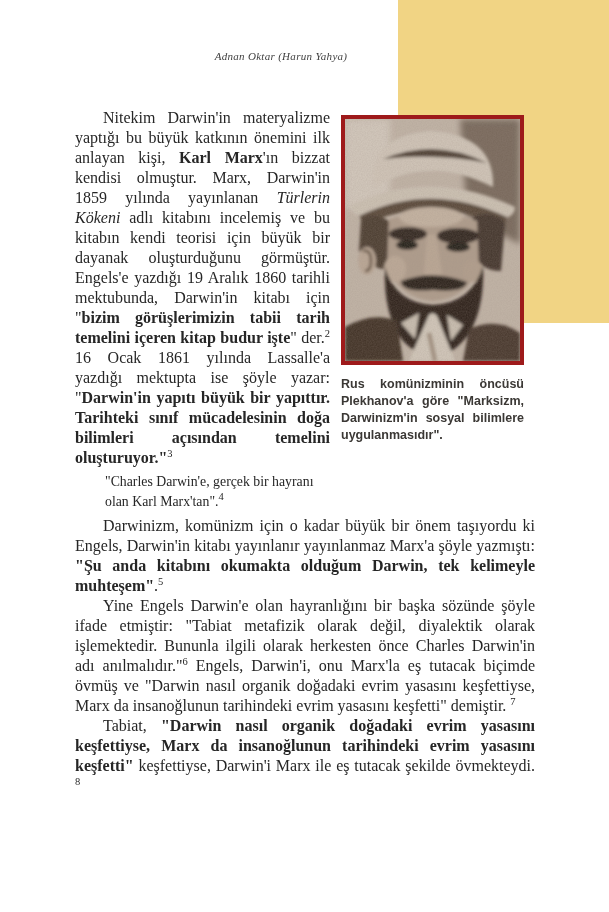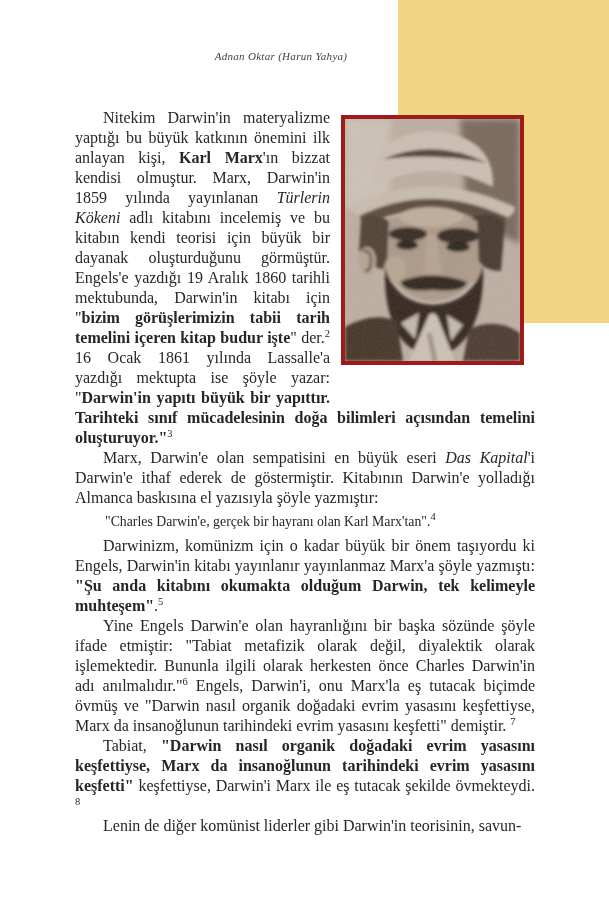--- a/index.html
+++ b/index.html
@@ -97,24 +97,23 @@
             <path d="M175,214 Q152,198 124,210 L118,242 L175,242 Z" fill="#43352a"></path>
             <path d="M64,242 L84,196 Q88,192 92,197 L110,242 Z" fill="#d8d1c4"></path>
             <path d="M84,214 L90,242" stroke="#a89a89" stroke-width="5" fill="none"></path>
             <path d="M56,204 L74,194 L70,220 Z" fill="#cfc7b9"></path>
             <path d="M118,206 L102,196 L106,222 Z" fill="#cfc7b9"></path>
           </g>
           <rect width="175" height="242" fill="#8a5a40" opacity="0.06"></rect>
           <rect width="175" height="242" filter="url(#grain)" opacity="0.5"></rect>
         </svg>
       </div>
+      <figcaption class="caption">Rus komünizminin öncüsü Plekhanov'a göre "Marksizm, Darwinizm'in sosyal bilimlere uygulanmasıdır".</figcaption>
     </figure>
 
     <p class="para indent"><span>Nitekim Darwin'in materyalizme yaptığı bu büyük katkının önemini ilk anlayan kişi, </span><span class="b">Karl Marx</span><span>'ın bizzat kendisi olmuştur. Marx, Darwin'in 1859 yılında yayınlanan </span><span class="i">Türlerin Kökeni</span><span> adlı kitabını incelemiş ve bu kitabın kendi teorisi için büyük bir dayanak oluşturduğunu görmüştür. Engels'e yazdığı 19 Aralık 1860 tarihli mektubunda, Darwin'in kitabı için "</span><span class="b">bizim görüşlerimizin tabii tarih temelini içeren kitap budur işte</span><span>" der.</span><sup>2</sup><span> 16 Ocak 1861 yılında Lassalle'a yazdığı mektupta ise şöyle yazar: "</span><span class="b">Darwin'in yapıtı büyük bir yapıttır. Tarihteki sınıf mücadelesinin doğa bilimleri açısından temelini oluşturuyor."</span><sup>3</sup></p>
-    <p class="para indent"><span>Marx, Darwin'e olan sempatisini en büyük eseri </span><span class="i">Das Kapital</span><span>'i Darwin'e ithaf ederek de göstermiştir. Kitabının Darwin'e yolladığı Almanca baskısına el yazısıyla şöyle yazmıştır:</span></p>
     <p class="para quote"><span>"Charles Darwin'e, gerçek bir hayranı olan Karl Marx'tan".</span><sup>4</sup></p>
     <p class="para indent"><span>Darwinizm, komünizm için o kadar büyük bir önem taşıyordu ki Engels, Darwin'in kitabı yayınlanır yayınlanmaz Marx'a şöyle yazmıştı: </span><span class="b">"Şu anda kitabını okumakta olduğum Darwin, tek kelimeyle muhteşem"</span><span>.</span><sup>5</sup></p>
     <p class="para indent"><span>Yine Engels Darwin'e olan hayranlığını bir başka sözünde şöyle ifade etmiştir: "Tabiat metafizik olarak değil, diyalektik olarak işlemektedir. Bununla ilgili olarak herkesten önce Charles Darwin'in adı anılmalıdır."</span><sup>6</sup><span> Engels, Darwin'i, onu Marx'la eş tutacak biçimde övmüş ve "Darwin nasıl organik doğadaki evrim yasasını keşfettiyse, Marx da insanoğlunun tarihindeki evrim yasasını keşfetti" demiştir. </span><sup>7</sup></p>
     <p class="para indent"><span>Tabiat, </span><span class="b">"Darwin nasıl organik doğadaki evrim yasasını keşfettiyse, Marx da insanoğlunun tarihindeki evrim yasasını keşfetti"</span><span> keşfettiyse, Darwin'i Marx ile eş tutacak şekilde övmekteydi. </span><sup>8</sup></p>
-    <p class="para indent"><span>Lenin de diğer komünist liderler gibi Darwin'in teorisinin, savun-</span></p>
 
   </div>
 </div>
 
 </body></html>

